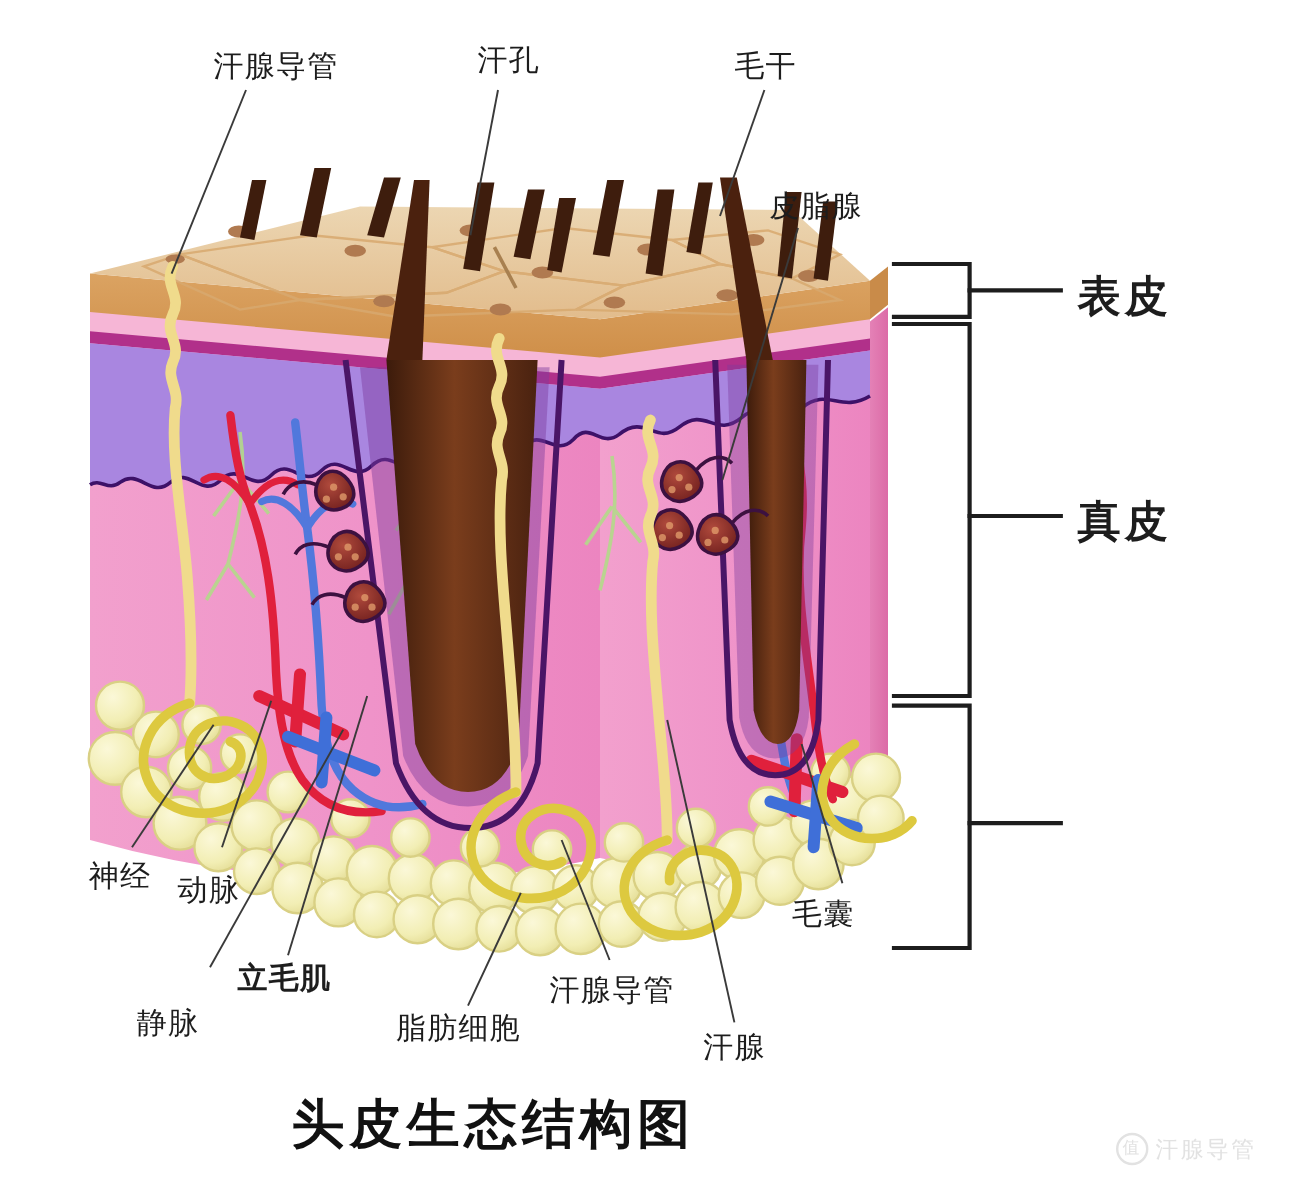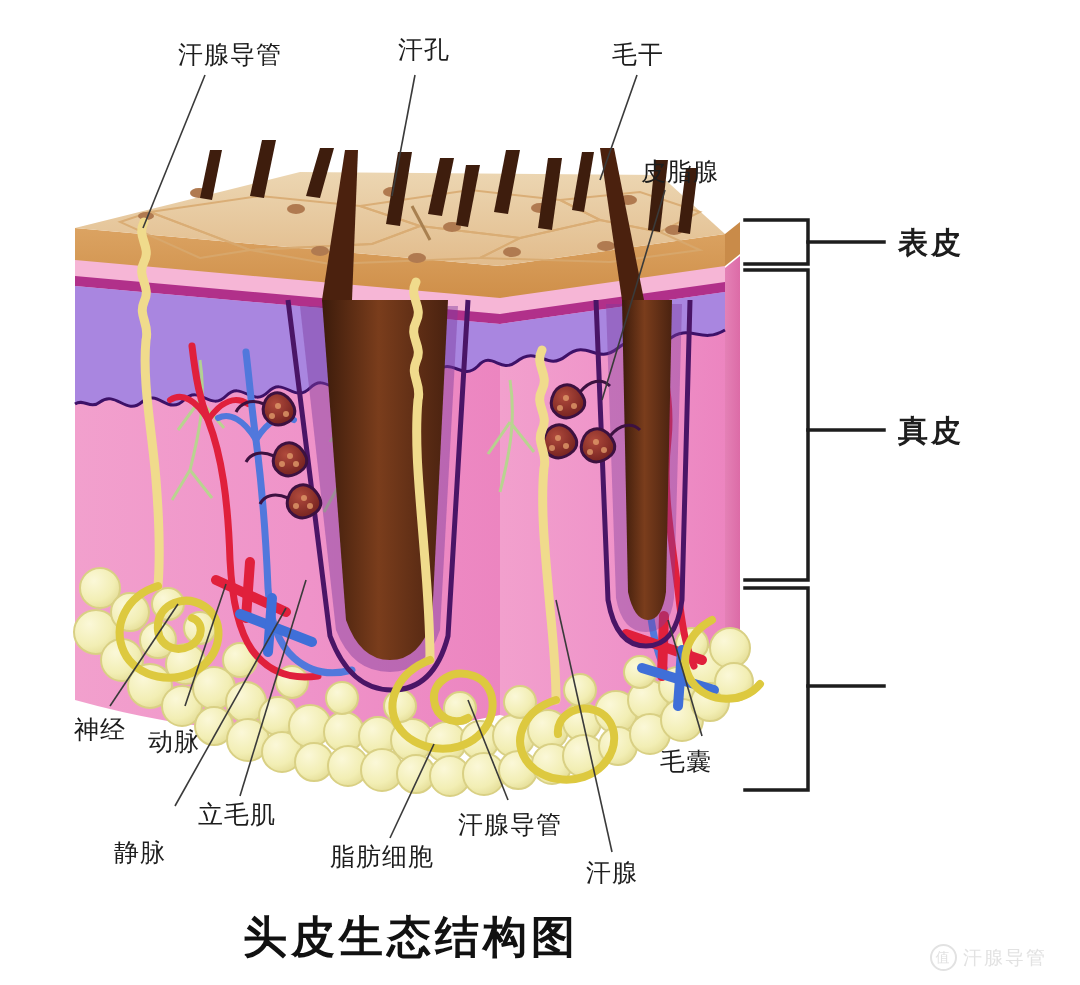--- a/index.html
+++ b/index.html
@@ -2,21 +2,21 @@
 <html lang="zh"><head>
 <meta charset="utf-8">
 <style>
   html,body{margin:0;padding:0;background:#ffffff;}
   body{width:1080px;height:985px;position:relative;overflow:hidden;
        font-family:"Liberation Sans","DejaVu Sans",sans-serif;color:#1a1a1a;}
   #stage{position:absolute;inset:0;width:1080px;height:752px;}
   svg.diagram{position:absolute;left:0;top:0;width:1080px;height:985px;}
   .lbl{position:absolute;white-space:nowrap;font-size:25px;color:#1d1d1d;
        font-family:"DejaVu Sans","Liberation Sans",sans-serif;letter-spacing:1px;}
-  .lbl-layer{font-size:30px;font-weight:bold;letter-spacing:3px;}
+  .lbl-layer{font-size:36px;font-weight:bold;letter-spacing:3px;}
   .title{position:absolute;font-size:44px;font-weight:bold;letter-spacing:4px;
          font-family:"DejaVu Sans","Liberation Sans",sans-serif;color:#111;}
   .wm{position:absolute;font-size:19px;color:#e2e2e2;letter-spacing:2px;
       font-family:"DejaVu Sans","Liberation Sans",sans-serif;
       display:flex;align-items:center;gap:6px;}
   .wm-badge{display:inline-block;width:23px;height:23px;border-radius:50%;
       border:2px solid #e2e2e2;font-size:14px;line-height:23px;text-align:center;}
 </style>
 </head>
 <body>
@@ -327,21 +327,21 @@
 </svg>
 
 <div class="lbl" style="left:178px;top:38px;">汗腺导管</div>
 <div class="lbl" style="left:398px;top:33px;">汗孔</div>
 <div class="lbl" style="left:612px;top:38px;">毛干</div>
 <div class="lbl" style="left:641px;top:155px;font-family:Liberation Mono, monospace;">皮脂腺</div>
 
 <div class="lbl" style="left:74px;top:713px;">神经</div>
 <div class="lbl" style="left:148px;top:725px;">动脉</div>
 <div class="lbl" style="left:114px;top:812px;margin-top:24px;">静脉</div>
-<div class="lbl" style="left:198px;top:798px;">立毛肌</div>
+<div class="lbl" style="left:198px;top:798px;font-weight:bold;">立毛肌</div>
 <div class="lbl" style="left:330px;top:840px;">脂肪细胞</div>
 <div class="lbl" style="left:458px;top:808px;">汗腺导管</div>
 <div class="lbl" style="left:586px;top:856px;">汗腺</div>
 <div class="lbl" style="left:660px;top:745px;">毛囊</div>
 
 <div class="lbl lbl-layer" style="left:898px;top:223px;">表皮</div>
 <div class="lbl lbl-layer" style="left:898px;top:411px;">真皮</div>
 
 <div class="title" style="left:243px;top:908px;">头皮生态结构图</div>
 

